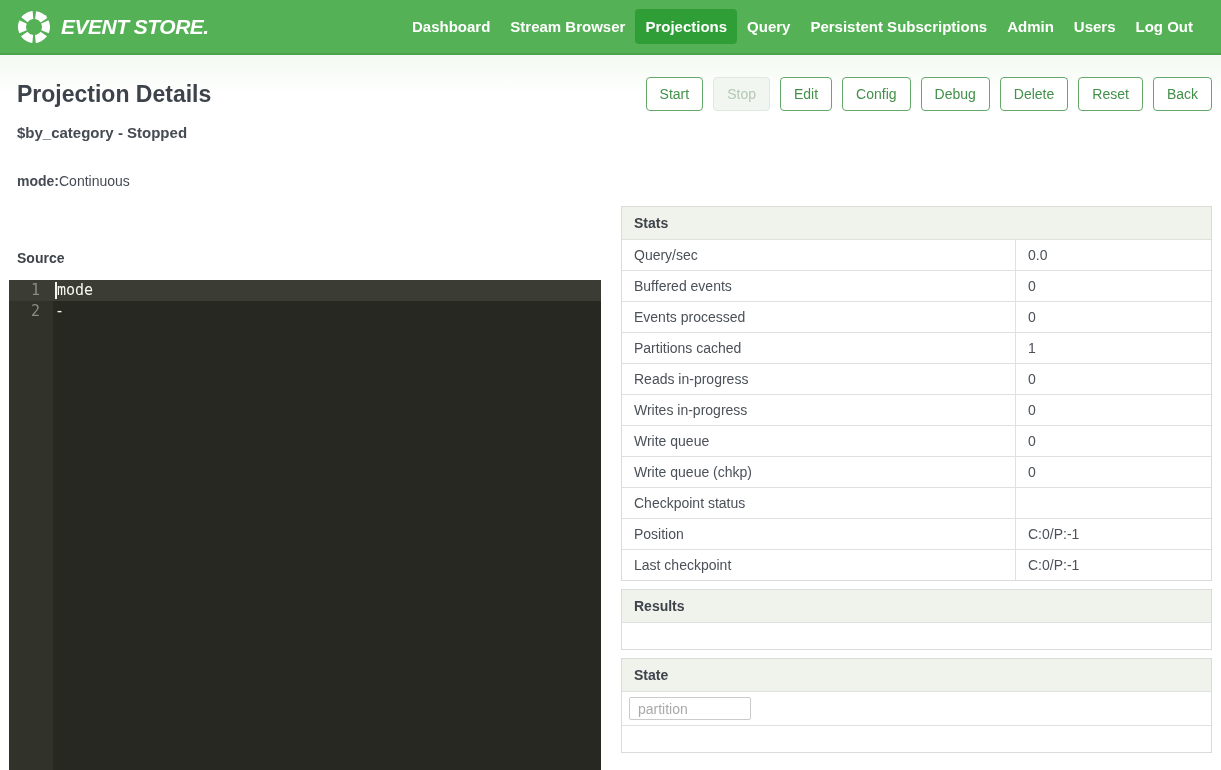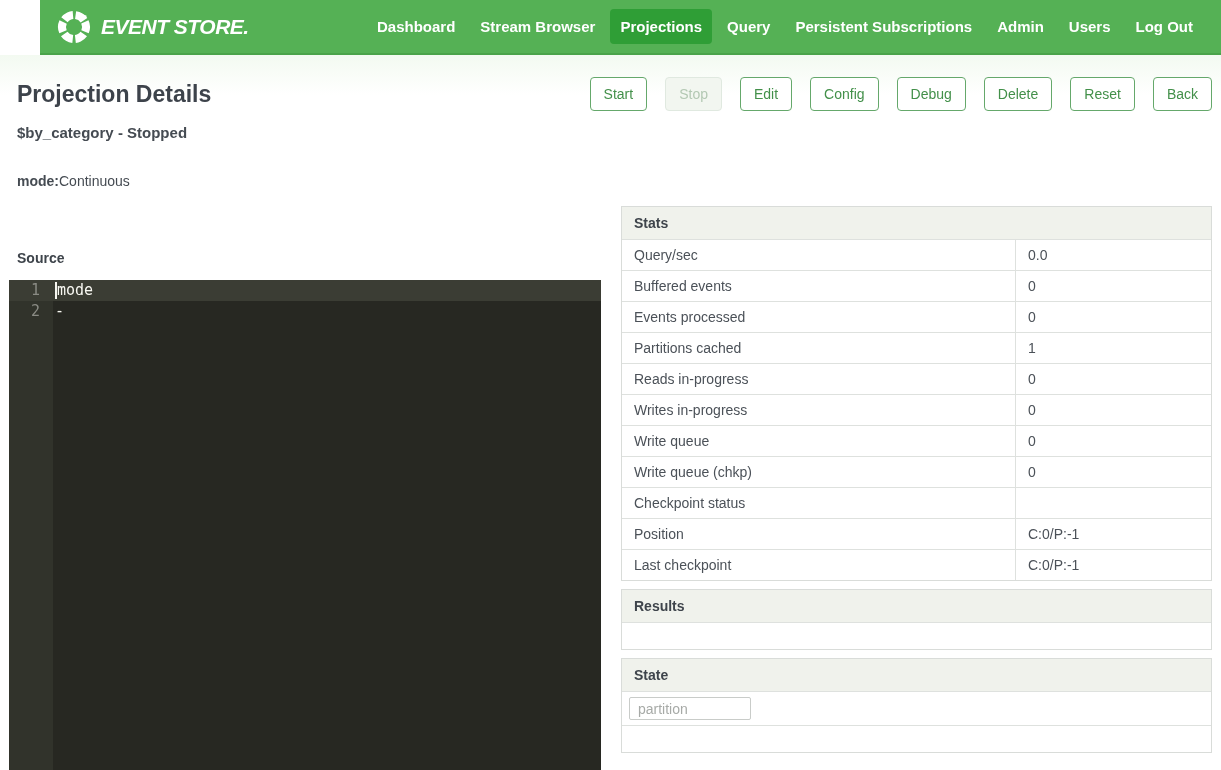--- a/index.html
+++ b/index.html
@@ -9,39 +9,38 @@
     font-family: "Liberation Sans", sans-serif;
     background: #ffffff; color: #4b5158;
   }
 
   
   .navbar {
     height: 55px; background: #55b155;
     display: flex; align-items: center; justify-content: space-between;
     padding: 0 18px 0 16px;
     border-bottom: 2px solid #4aa34a;
-    margin-left: 40px;
   }
   .brand { display: flex; align-items: center; gap: 9px; cursor: pointer; }
   .brand-text {
     color: #fff; font-size: 21px; font-weight: bold; font-style: italic;
     letter-spacing: -0.5px;
   }
-  .nav-items { display: flex; align-items: flex-end; gap: 5px; }
+  .nav-items { display: flex; align-items: flex-end; }
   .nav-item {
     color: #fff; font-size: 15px; font-weight: bold;
     padding: 9px 10px; border-radius: 4px; cursor: pointer; white-space: nowrap;
   }
   .nav-item.active { background: #2f9e36; }
 
   
   .content { padding: 8px 9px; background: linear-gradient(#f3faf1, #ffffff 40px); }
   .title-row { display: flex; justify-content: space-between; align-items: center; padding-top: 14px; margin-bottom: 4px; }
   .page-title { font-size: 23px; font-weight: bold; color: #3d434b; margin-left: 8px; }
-  .toolbar { display: flex; gap: 18px; border-radius: 6px; }
+  .toolbar { display: flex; gap: 10px; border-radius: 6px; }
   .btn {
     background: #fff; border: 1px solid #65a86b; color: #43904a;
     font-size: 14px; padding: 8px 13px; border-radius: 4px;
     font-family: "Liberation Sans", sans-serif; cursor: pointer;
   }
   .btn.disabled { background: #f2f6f0; border-color: #e0e9e0; color: #b3c8b3; cursor: default; }
 
   .projection-name { font-size: 15px; font-weight: bold; color: #454b52; margin: 13px 0 0 8px; }
   .mode-line { font-size: 14px; color: #454b52; margin: 32px 0 0 8px; }
   .mode-label { font-weight: bold; }

